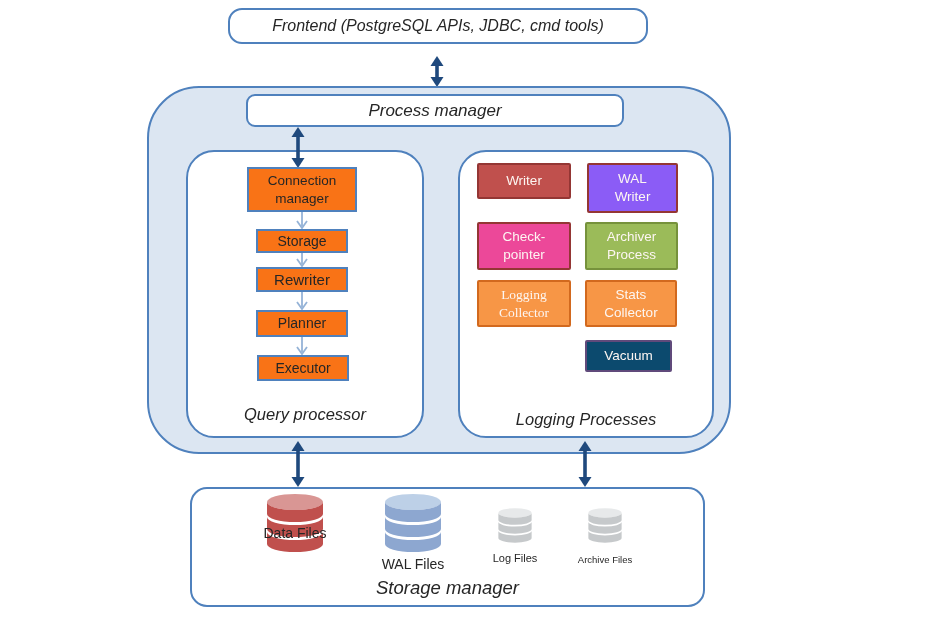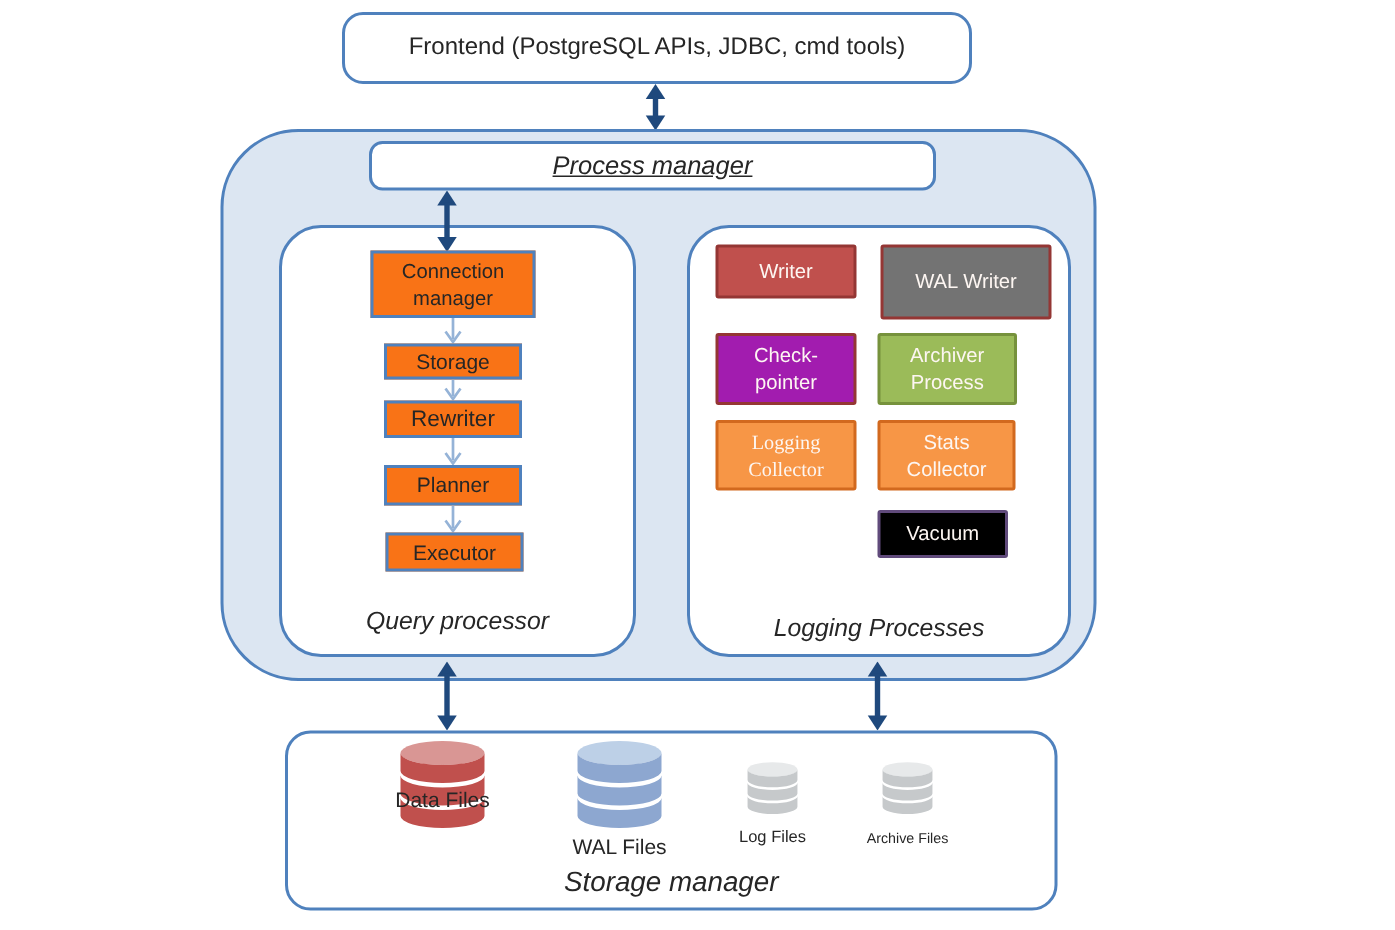--- a/index.html
+++ b/index.html
@@ -8,23 +8,23 @@
     font-family:"Liberation Sans",sans-serif;color:#262626;
   }
   .abs{position:absolute;}
   
   .wbox{
     background:#ffffff;border:2px solid #4F81BD;box-sizing:border-box;
     display:flex;align-items:center;justify-content:center;text-align:center;
   }
   .round-lg{border-radius:52px;}
   .round-md{border-radius:28px;}
-  #frontend-box{left:228px;top:8px;width:420px;height:48px;border-radius:14px;font-size:16px;}
+  #frontend-box{left:228px;top:8px;width:420px;height:36px;border-radius:14px;font-size:16px;font-style:italic;}
   #main-container{left:147px;top:86px;width:584px;height:368px;background:#DCE6F2;border:2px solid #4F81BD;box-sizing:border-box;}
-  #process-manager-box{left:246px;top:94px;width:378px;height:33px;border-radius:9px;font-style:italic;font-size:17px;text-decoration:underline;}
+  #process-manager-box{left:246px;top:94px;width:378px;height:33px;border-radius:9px;font-style:italic;font-size:17px;}
   #query-container{left:186px;top:150px;width:238px;height:288px;}
   #utility-container{left:458px;top:150px;width:256px;height:288px;}
   .step-box{background:#f97316;border:2px solid #4F81BD;box-sizing:border-box;display:flex;align-items:center;justify-content:center;text-align:center;font-size:13.5px;line-height:1.3;}
   .section-title{font-style:italic;font-size:16.5px;text-align:center;}
   .ubox{
     box-sizing:border-box;border:2px solid;display:flex;align-items:center;justify-content:center;
     text-align:center;color:#FDF6F2;font-size:13.5px;line-height:1.3;border-radius:2px;
     padding:0 12px;
   }
   #storage-container{left:190px;top:487px;width:515px;height:120px;border-radius:17px;}
@@ -103,41 +103,41 @@
   <div class="abs section-title" style="left:186px;top:405px;width:238px">
     <span>Query processor</span>
   </div>
 
   <div id="utility-container" class="abs wbox round-md"></div>
 
   <div class="abs ubox" style="left: 477px; top: 163px; width: 94px; height: 36px; background: rgb(192, 80, 77); border-color: rgb(148, 54, 52);">
     <span>Writer</span>
   </div>
 
-  <div class="abs ubox" style="left: 587px; top: 163px; width: 114px; height: 50px; background: #737373; border-color: rgb(148, 54, 52);">
+  <div class="abs ubox" style="left: 587px; top: 163px; width: 91px; height: 50px; background: #8b5cf6; border-color: rgb(148, 54, 52);">
     <span>WAL Writer</span>
   </div>
 
-  <div class="abs ubox" style="left: 477px; top: 222px; width: 94px; height: 48px; background: #a21caf; border-color: rgb(148, 54, 52);">
+  <div class="abs ubox" style="left: 477px; top: 222px; width: 94px; height: 48px; background: #ec4899; border-color: rgb(148, 54, 52);">
     <span>Check-pointer</span>
   </div>
 
   <div class="abs ubox" style="left: 585px; top: 222px; width: 93px; height: 48px; background: rgb(155, 187, 89); border-color: rgb(118, 146, 60);">
     <span>Archiver Process</span>
   </div>
 
   <div class="abs ubox" style="left: 477px; top: 280px; width: 94px; height: 47px; background: rgb(247, 150, 70); border-color: rgb(210, 105, 30); font-family: Liberation Serif, serif;">
     <span>Logging Collector</span>
   </div>
 
   <div class="abs ubox" style="left: 585px; top: 280px; width: 92px; height: 47px; background: rgb(247, 150, 70); border-color: rgb(210, 105, 30);">
     <span>Stats Collector</span>
   </div>
 
-  <div class="abs ubox" style="left: 585px; top: 340px; width: 87px; height: 32px; background: #000000; border-color: rgb(96, 74, 123); text-align: right;">
+  <div class="abs ubox" style="left: 585px; top: 340px; width: 87px; height: 32px; background: #0c4a6e; border-color: rgb(96, 74, 123); text-align: right;">
     <span>Vacuum</span>
   </div>
 
   <div class="abs section-title" style="left:458px;top:410px;width:256px">
     <span>Logging Processes</span>
   </div>
 
   <svg class="svgabs" style="left:287px;top:441px" width="22" height="46">
     <polygon points="11,0 17.5,10 4.5,10" fill="#1F497D"></polygon>
     <polygon points="11,46 17.5,36 4.5,36" fill="#1F497D"></polygon>

